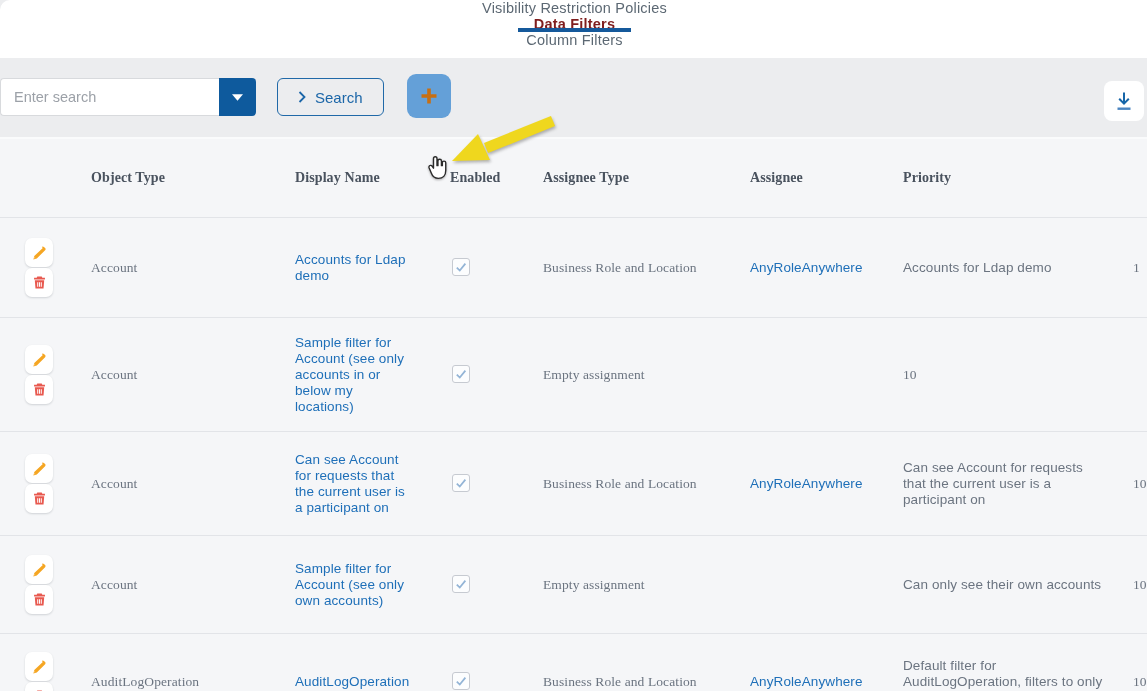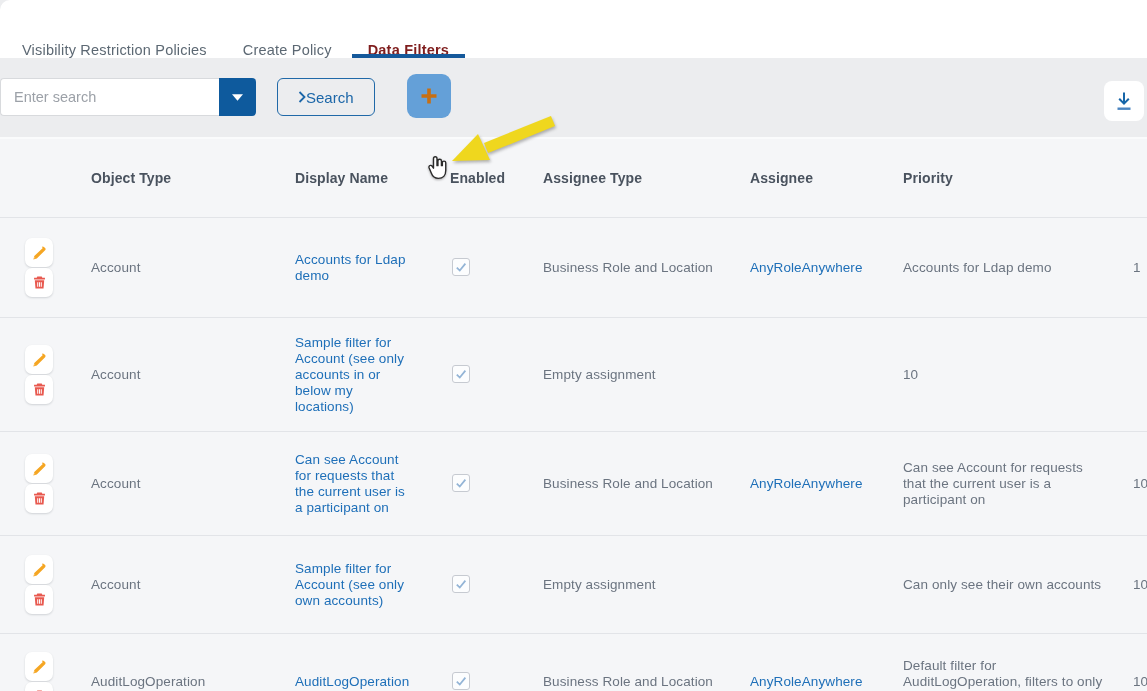--- a/index.html
+++ b/index.html
@@ -7,22 +7,22 @@
   body {
     font-family: "Liberation Sans", sans-serif;
     background: #ECEDEF;
     overflow: hidden;
     position: relative;
   }
   .app { width: 1147px; height: 691px; position: relative; overflow: hidden; }
 
   
   .tabbar {
-    height: 58px; background: #FFFFFF; display: flex; align-items: flex-end;
-    padding-left: 6px; border-top-left-radius: 10px; position: relative;
+    height: 58px; background: #FFFFFF; display: flex; align-items: center;
+    padding-left: 6px; border-top-left-radius: 10px; position: relative; flex-direction: column;
   }
   .tab {
     padding: 0 16px; margin-right: 4px; font-size: 14.5px; color: #5C6873;
     display: flex; align-items: center; position: relative; cursor: pointer;
     white-space: nowrap; letter-spacing: .2px;
   }
   .tab.active { color: #7f1d1d; font-weight: 700; }
   .tab.active::after {
     content: ""; position: absolute; left: 0; right: 0; bottom: 0; height: 4px;
     background: #15599B;
@@ -38,21 +38,21 @@
   }
   .search-input::placeholder { color: #9CA1A8; }
   .caret-btn {
     width: 37px; height: 38px; background: #0E5A9D; border: none;
     border-radius: 0 4px 4px 0; display: flex; align-items: center; justify-content: center;
     cursor: pointer;
   }
   .search-btn {
     position: absolute; left: 277px; top: 20px; height: 38px; padding: 0 20px;
     border: 1.5px solid #2069A8; border-radius: 6px; background: transparent;
-    color: #1B66A8; font-size: 15px; display: flex; align-items: center; 
+    color: #1B66A8; font-size: 15px; display: flex; align-items: center; gap: 9px;
     cursor: pointer; font-family: "Liberation Sans", sans-serif;
   }
   .add-btn {
     position: absolute; left: 407px; top: 16px; width: 44px; height: 44px;
     background: #64A0D8; border: none; border-radius: 9px;
     display: flex; align-items: center; justify-content: center; cursor: pointer;
   }
   .download-btn {
     position: absolute; left: 1104px; top: 23px; width: 40px; height: 40px;
     background: #FFFFFF; border: none; border-radius: 8px;
@@ -67,21 +67,21 @@
   .table { background: #F5F6F8; border-top: 2px solid #FAFBFC; }
   .trow {
     display: grid;
     grid-template-columns: 91px 204px 155px 93px 207px 153px 230px 1fr;
     align-items: center;
   }
   .thead { height: 78px; }
   .thead .cell { font-size: 14px; font-weight: 700; color: #49525E; }
   .body-row { border-top: 1px solid #E2E4E8; }
   .cell { font-size: 13.5px; color: #6B7480; line-height: 16px; letter-spacing: .1px; }
-  .cell.nowrap { white-space: nowrap; }
+  .cell.nowrap { white-space: nowrap; font-family: Liberation Serif, serif; }
   .dn { max-width: 112px; display: inline-block; }
   .desc-text { max-width: 205px; display: inline-block; }
   .link { color: #1E6FB8; text-decoration: none; cursor: pointer; }
 
   .action-stack { margin-left: 25px; width: 28px; display: flex; flex-direction: column; gap: 1px; }
   .icon-btn {
     width: 28px; height: 29px; background: #fff; border: none; border-radius: 7px;
     box-shadow: 0 1px 2px rgba(40,50,60,.18); display: flex; align-items: center;
     justify-content: center; cursor: pointer;
   }
@@ -127,22 +127,22 @@
     <symbol id="ic-hand" viewBox="0 0 24 24">
       <path fill="#fff" stroke="#2b2b2b" stroke-width="1.2" stroke-linejoin="round" d="M9 4c0-.9.7-1.6 1.5-1.6S12 3.1 12 4v6h.8V6c0-.9.7-1.5 1.5-1.5s1.5.6 1.5 1.5v4h.8V7.5c0-.8.6-1.4 1.4-1.4.8 0 1.5.6 1.5 1.4v6.6c0 4-2.4 6.8-6.3 6.8-3.4 0-5.1-1.8-6.1-4.6l-1.9-4.6c-.3-.8.1-1.7 1-1.9.6-.2 1.3.1 1.7.7L9 12.2V4z"></path>
     </symbol>
   </defs>
 </svg>
 
 <div class="app">
 
   <div class="tabbar">
     <div class="tab">Visibility Restriction Policies</div>
-    <div class="tab">Create Policy</div>
     <div class="tab active">Data Filters</div>
+    <div class="tab">Column Filters</div>
   </div>
 
   <div class="toolbar">
     <div class="search-wrap">
       <input class="search-input" type="text" placeholder="Enter search" style="">
       <button class="caret-btn">
         <svg width="11" height="7">
             <use href="#ic-caret"></use>
           </svg>
       </button>

